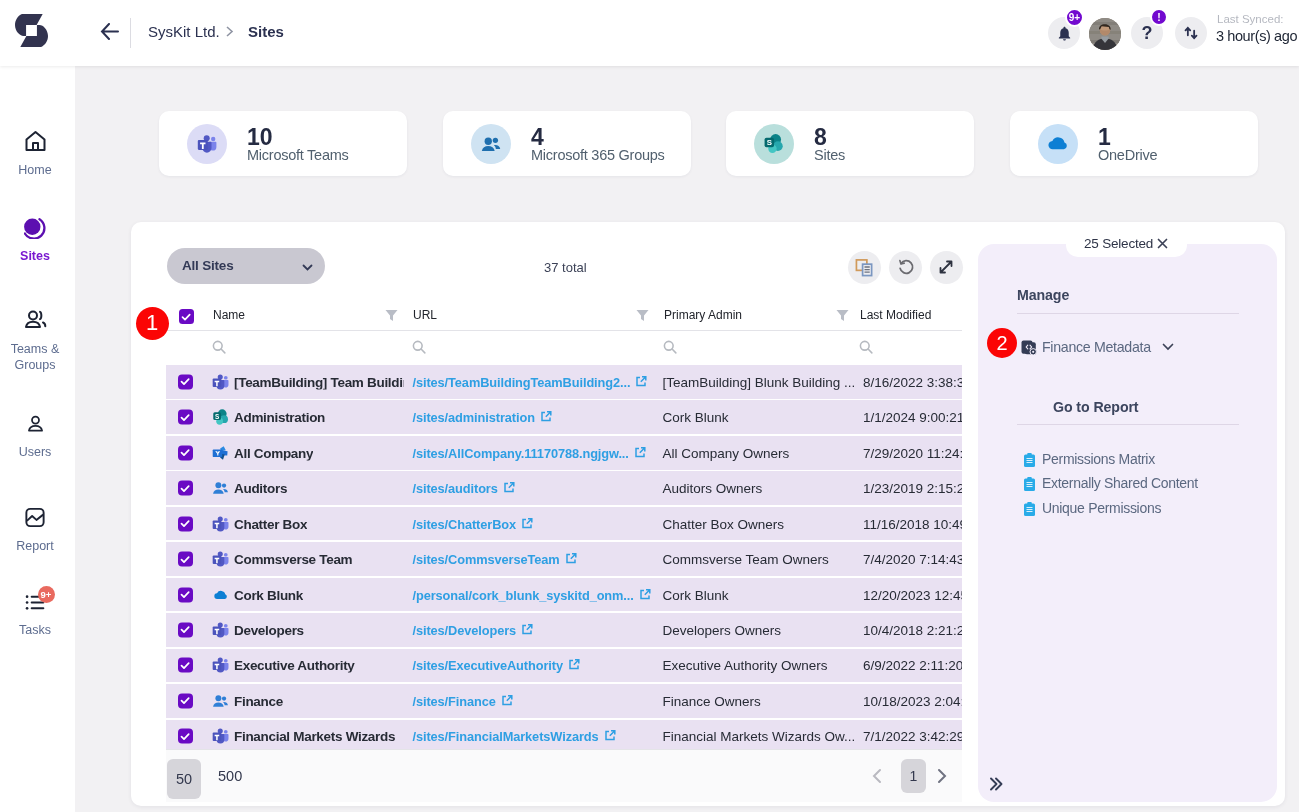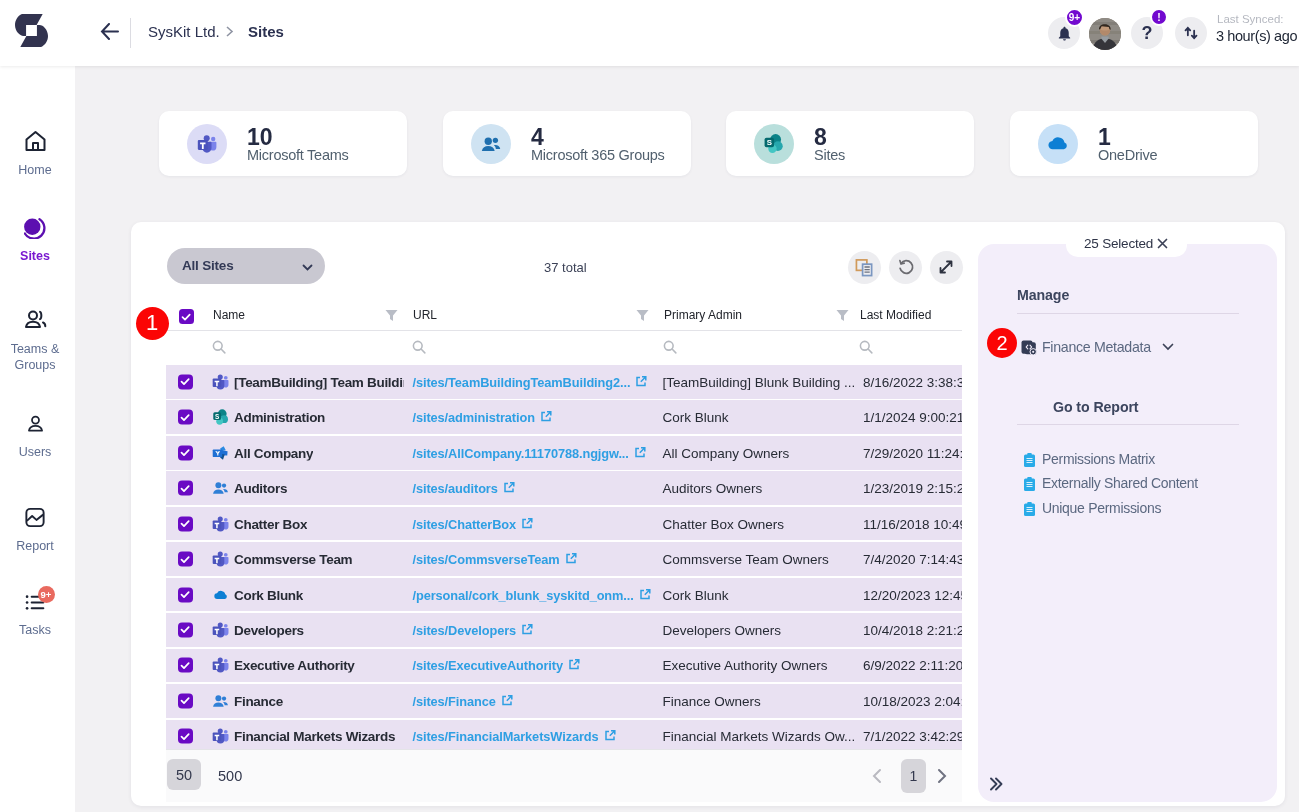--- a/index.html
+++ b/index.html
@@ -481,21 +481,21 @@
     <div class="rlink" style="left:246.5px">/sites/FinancialMarketsWizards<svg width="12" height="12" viewBox="0 0 12 12" style="margin-left:5px;vertical-align:-1px">
             <path d="M5 2 H2 V10 H10 V7" stroke="#2e9fe3" stroke-width="1.5" fill="none"></path>
             <path d="M7 1.2 H10.8 V5 M10.5 1.5 L5.8 6.2" stroke="#2e9fe3" stroke-width="1.5" fill="none"></path>
           </svg></div>
     <div class="rtxt" style="left:496.5px">Financial Markets Wizards Ow...</div>
     <div class="rtxt" style="left:697px">7/1/2022 3:42:29</div>
   </div>
     </div>
 
   <div class="abs" style="left:35px;top:527px;width:796px;height:53px;background:#fafafb;border-top:1px solid #e4e4e8"></div>
-  <div class="abs" style="left:36px;top:537px;width:34px;height:31px;border-radius:6px;background:#d6d5da;display:flex;align-items:center;justify-content:center;font-size:14.5px;color:#33384d">50</div>
+  <div class="abs" style="left:36px;top:537px;width:34px;height:40px;border-radius:6px;background:#d6d5da;display:flex;align-items:center;justify-content:center;font-size:14.5px;color:#33384d">50</div>
   <div class="abs" style="left:87px;top:546px;font-size:14.5px;color:#33384d">500</div>
   <svg class="abs" style="left:740px;top:546px" width="11" height="16" viewBox="0 0 11 16">
       <path d="M9 2 L3 8 L9 14" stroke="#b9b9c0" stroke-width="2" fill="none" stroke-linecap="round"></path>
     </svg>
   <div class="abs" style="left:770px;top:537px;width:25px;height:34px;border-radius:6px;background:#d6d5da;display:flex;align-items:center;justify-content:center;font-size:14px;color:#33384d">1</div>
   <svg class="abs" style="left:806px;top:546px" width="11" height="16" viewBox="0 0 11 16">
       <path d="M2 2 L8 8 L2 14" stroke="#6f7280" stroke-width="2" fill="none" stroke-linecap="round"></path>
     </svg>
 
   <div class="abs" style="left:846.5px;top:21.5px;width:299px;height:558px;border-radius:16px;background:#f3eefa;"></div>

